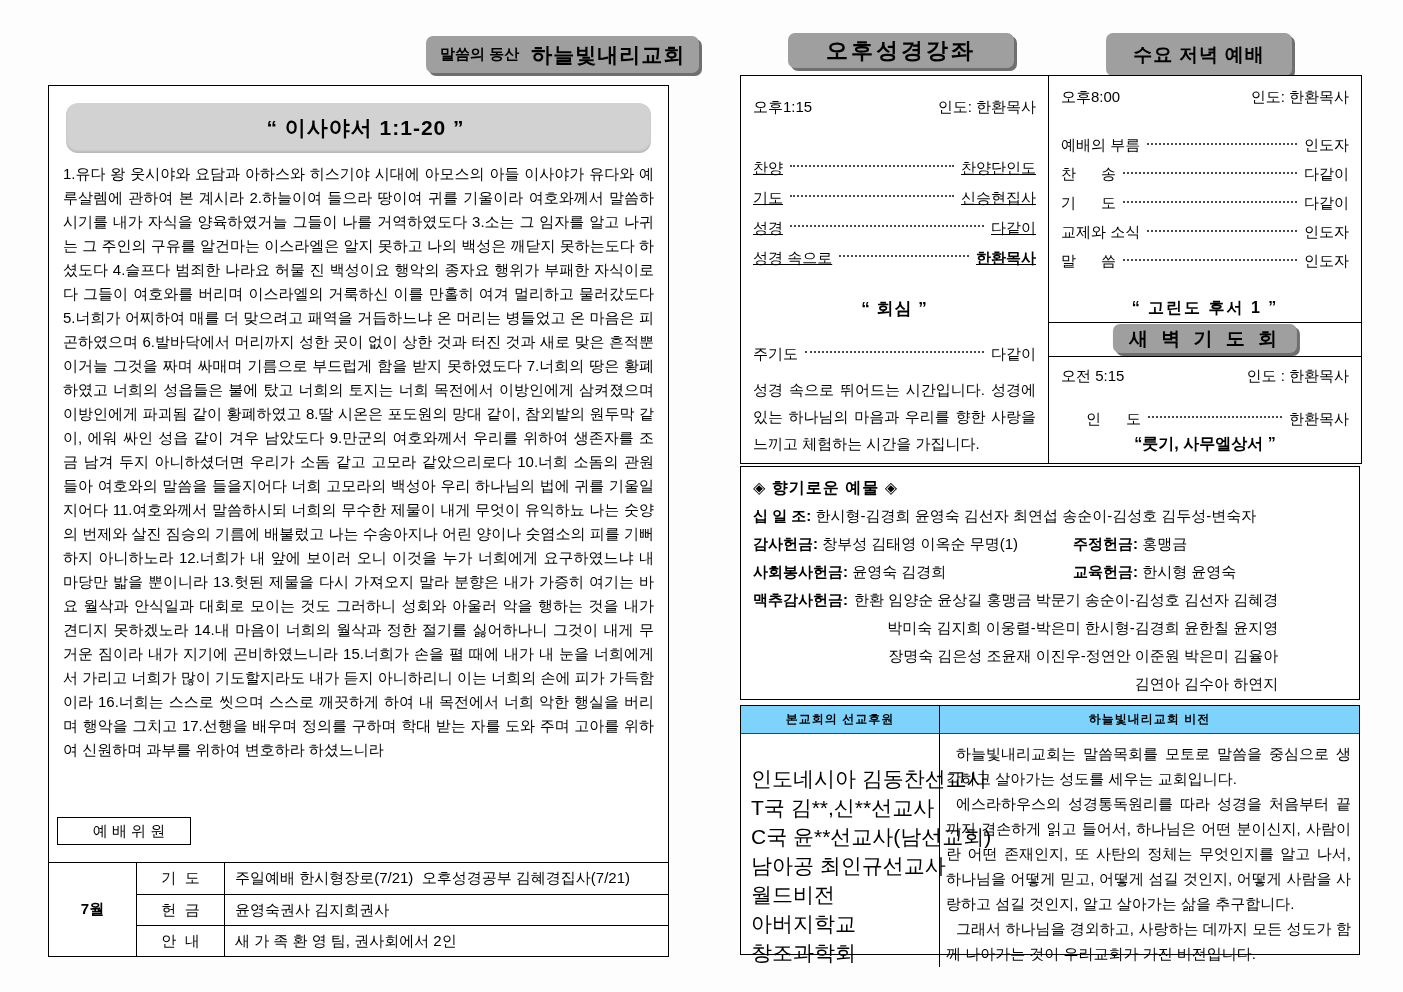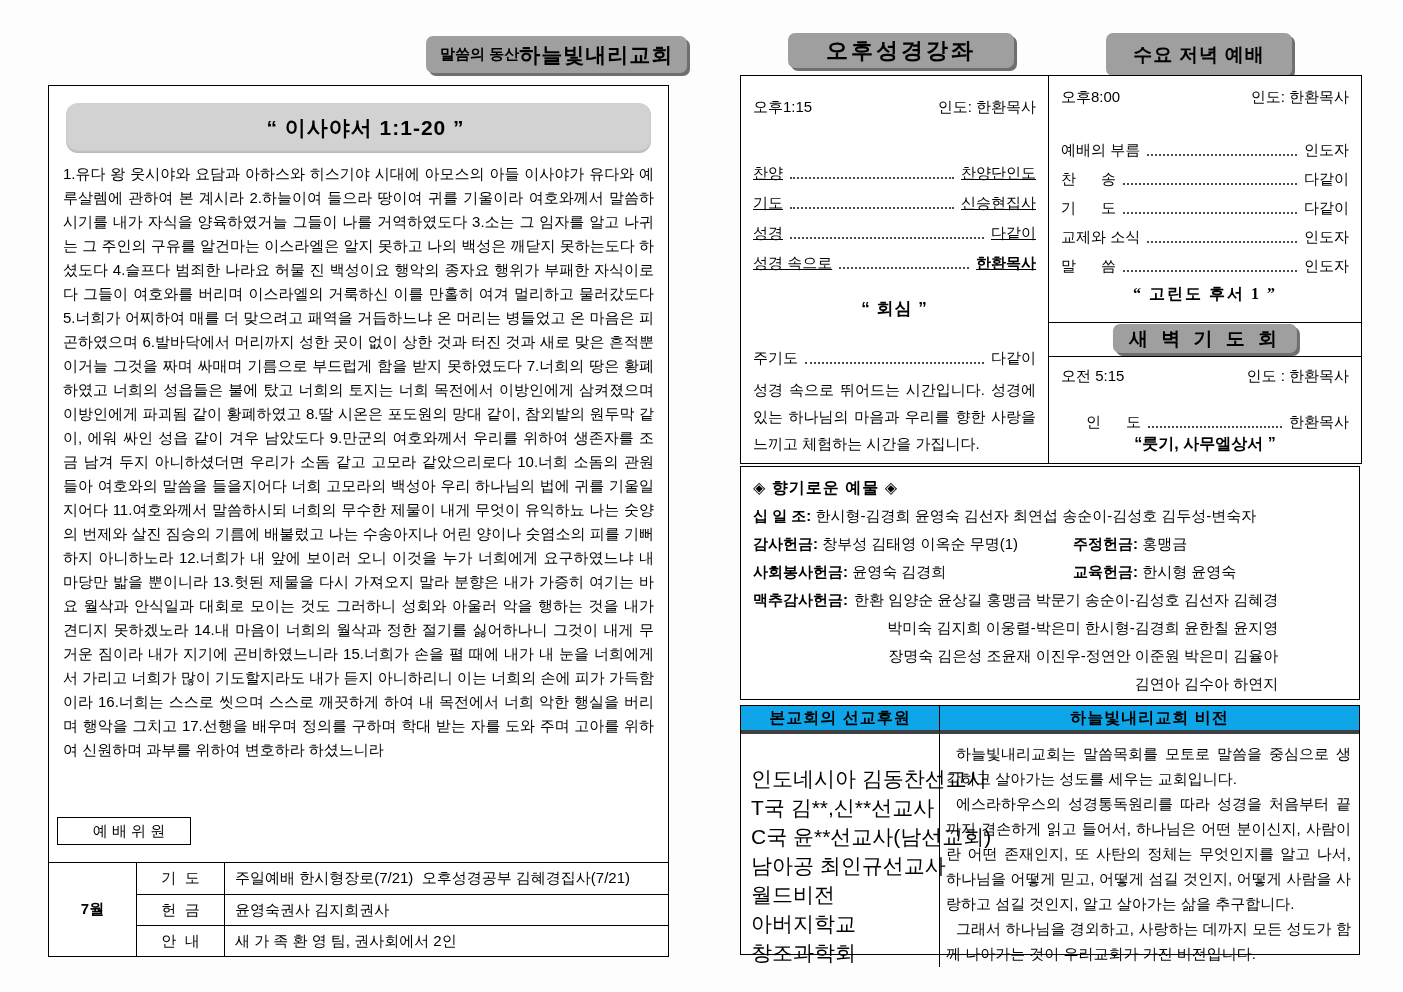--- a/index.html
+++ b/index.html
@@ -8,29 +8,29 @@
     background:#fdfdfd;color:#000;
     font-family:"Liberation Sans","DejaVu Sans",sans-serif;
   }
   
   .badge{
     position:absolute;background:#9f9f9f;color:#000;font-weight:bold;
     display:flex;align-items:center;justify-content:center;
     border-radius:7px;box-shadow:3px 3px 0 #6f6f6f;
   }
   .bordered{border:1px solid #000;background:#fff;}
-  .svc-row{display:flex;align-items:flex-end;font-size:15px;}
+  .svc-row{display:flex;align-items:center;font-size:15px;}
   .svc-label{white-space:pre;flex:0 0 auto;}
   .svc-dots{flex:1 1 auto;border-bottom:2px dotted #4a4a4a;margin:0 7px 4px;}
   .svc-value{flex:0 0 auto;white-space:pre;}
   .time-row{display:flex;justify-content:space-between;font-size:15px;}
   .sermon-title{text-align:center;font-weight:bold;}
 
   
-  .left-badge{left:426px;top:36px;height:37px;padding:0 14px;}
+  .left-badge{left:426px;top:36px;height:37px;padding:0 14px;gap:12px;}
   .left-badge .motto{font-size:15px;}
   .left-badge .church{font-size:21px;letter-spacing:1px;}
   .left-box{position:absolute;left:48px;top:85px;width:619px;height:870px;}
   .title-banner{
     margin:17px 17px 0;height:50px;background:#d2d2d2;border-radius:12px;
     display:flex;align-items:center;justify-content:center;
     font-size:21px;font-weight:bold;letter-spacing:1px;
     box-shadow:inset 0 -2px 2px rgba(0,0,0,.12);
     padding-left:14px;
   }
@@ -64,21 +64,21 @@
   .aft-rows{margin-top:36px;}
   .aft-rows .svc-row{height:30px;text-decoration:underline;}
   .aft-rows .svc-row:nth-of-type(4) .svc-value{font-weight:bold;}
   .aft-sermon{margin-top:24px;font-size:17px;letter-spacing:1px;}
   .aft-lords{margin-top:20px;height:28px;}
   .aft-desc{margin-top:8px;font-size:15px;line-height:27px;text-align:justify;}
   .wed-col{flex:1;display:flex;flex-direction:column;box-sizing:border-box;}
   .wed-top{padding:12px 12px 0;}
   .wed-rows{margin-top:24px;}
   .wed-rows .svc-row{height:29px;}
-  .wed-sermon{margin-top:8px;font-size:16px;letter-spacing:2px;font-family:Liberation Serif, serif;}
+  .wed-sermon{margin-top:22px;font-size:16px;letter-spacing:2px;}
   .dawn{margin-top:auto;border-top:1px solid #000;}
   .dawn-badge-strip{position:relative;height:33px;border-bottom:1px solid #000;}
   .dawn-badge{
     position:absolute;left:50%;top:1px;transform:translateX(-50%);
     height:29px;padding:0 16px;font-size:19px;letter-spacing:4px;white-space:pre;
   }
   .dawn-body{padding:10px 12px 8px;}
   .dawn-lead{margin-top:20px;height:26px;margin-left:25px;}
   .dawn-sermon{font-size:16px;margin-top:2px;}
 
@@ -95,23 +95,23 @@
   .harvest .off-label{flex:0 0 auto;margin-right:6px;}
   .harvest-lines div{line-height:28px;}
 
   
   .bottom-table{
     position:absolute;left:740px;top:705px;width:620px;height:250px;
     box-sizing:border-box;border:1px solid #000;background:#fff;
     display:grid;grid-template-columns:199px 1fr;grid-template-rows:28px 1fr;
   }
   .bt-header{
-    background:#0ea5e9;font-weight:bold;font-size:16px;
+    background:#7dd3fc;font-weight:bold;font-size:12px;
     display:flex;align-items:center;justify-content:center;
-    border-bottom:4px solid #404040;letter-spacing:1px;
+    border-bottom:1px solid #404040;letter-spacing:1px;
   }
   .bt-header.first,.bt-cell.first{border-right:1px solid #000;}
   .mission-cell{padding:30px 4px 0 10px;font-size:21px;}
   .mission-item{line-height:29px;white-space:pre;}
   .vision-cell{padding:7px 8px 0 6px;font-size:15px;}
   .vision-cell p{margin:0;line-height:25px;text-align:justify;text-indent:10px;}
 </style>
 </head>
 <body>
 

